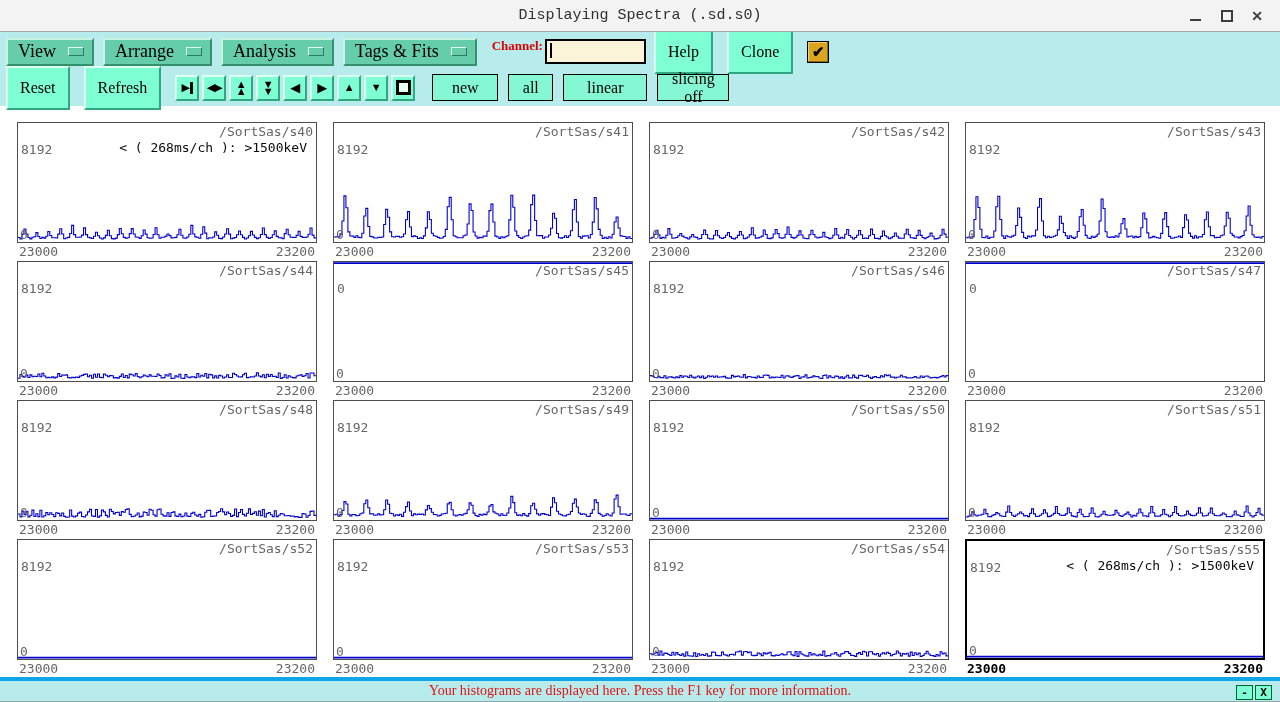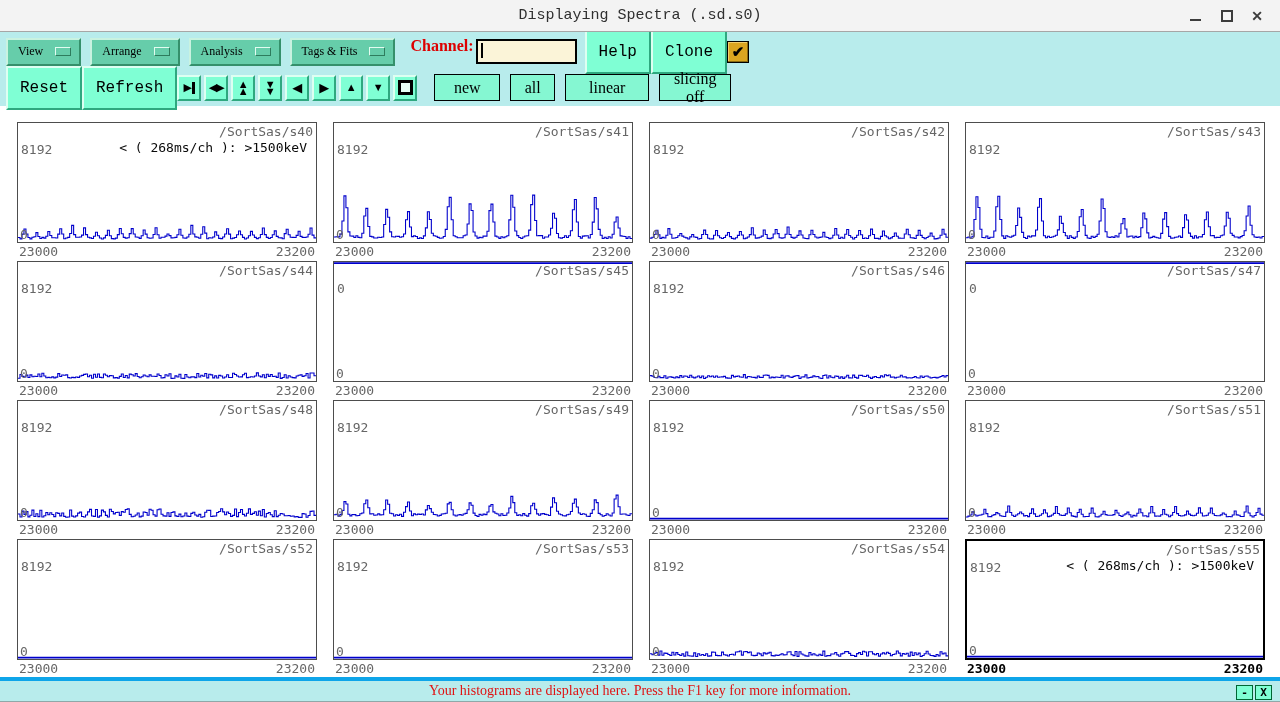--- a/index.html
+++ b/index.html
@@ -17,31 +17,31 @@
   #btn-close span{font-size:14px;font-weight:bold;color:#3c3c3c;}
 
   
   #toolbar{background:#b8ecec;height:74px;padding:0 0 0 6px;box-sizing:border-box;}
   .tb-row{display:flex;align-items:center;}
   #tb-row1{padding-top:4px;height:31px;}
   #tb-row2{padding-top:4px;height:33px;}
   .menubtn{display:flex;align-items:center;background:#66CDAA;border:2px solid;
            border-color:#c9f2e0 #35906b #35906b #c9f2e0;height:28px;box-sizing:border-box;
            padding:0 8px 0 10px;margin-right:9px;font-family:"Liberation Serif",serif;
-           font-size:12px;color:#000;cursor:default;}
+           font-size:18px;color:#000;cursor:default;}
   .opt-dash{width:14px;height:7px;background:#66CDAA;margin-left:12px;border:1px solid;
             border-color:#e2fcf0 #2e7c5d #2e7c5d #e2fcf0;}
-  #channel-label{font-family:"Liberation Serif",serif;font-weight:bold;font-size:16px;
+  #channel-label{font-family:"Liberation Serif",serif;font-weight:bold;font-size:13px;
                  color:#dd0000;margin:0 2px 12px 6px;}
   #channel-input{width:97px;height:21px;background:#fbf4d8;border:2px solid #000;
                  position:relative;margin-right:8px;}
   #channel-caret{position:absolute;left:3px;top:2px;width:2px;height:15px;background:#000;}
   .litebtn{background:#7FFFD4;border:2px solid;border-color:#ddfff2 #2fa87f #2fa87f #ddfff2;
-           height:44px;box-sizing:border-box;padding:0 12px;
-           font-family:Liberation Mono, monospace;font-size:16px;color:#000;cursor:default;
+           height:44px;box-sizing:border-box;padding:0 12px;margin-right:14px;
+           font-family:Liberation Serif, serif;font-size:16px;color:#000;cursor:default;
            display:flex;align-items:center;}
   #fit-checkbox{width:20px;height:20px;background:#DAA520;border:1px solid #000;
                 box-shadow:inset -1px -1px 0 #8a6a10, inset 1px 1px 0 #f0cf70;
                 display:flex;align-items:center;justify-content:center;font-size:15px;
                 font-weight:bold;color:#000;cursor:default;}
   .navbtn{width:24px;height:26px;background:#7FFFD4;border:2px solid;
           border-color:#ddfff2 #2fa87f #2fa87f #ddfff2;box-sizing:border-box;margin-right:3px;
           display:flex;align-items:center;justify-content:center;padding:0;cursor:default;}
   #nav-group{display:flex;margin-right:8px;}
   .nicon{display:flex;align-items:center;justify-content:center;font-size:11px;color:#000;line-height:1;}

